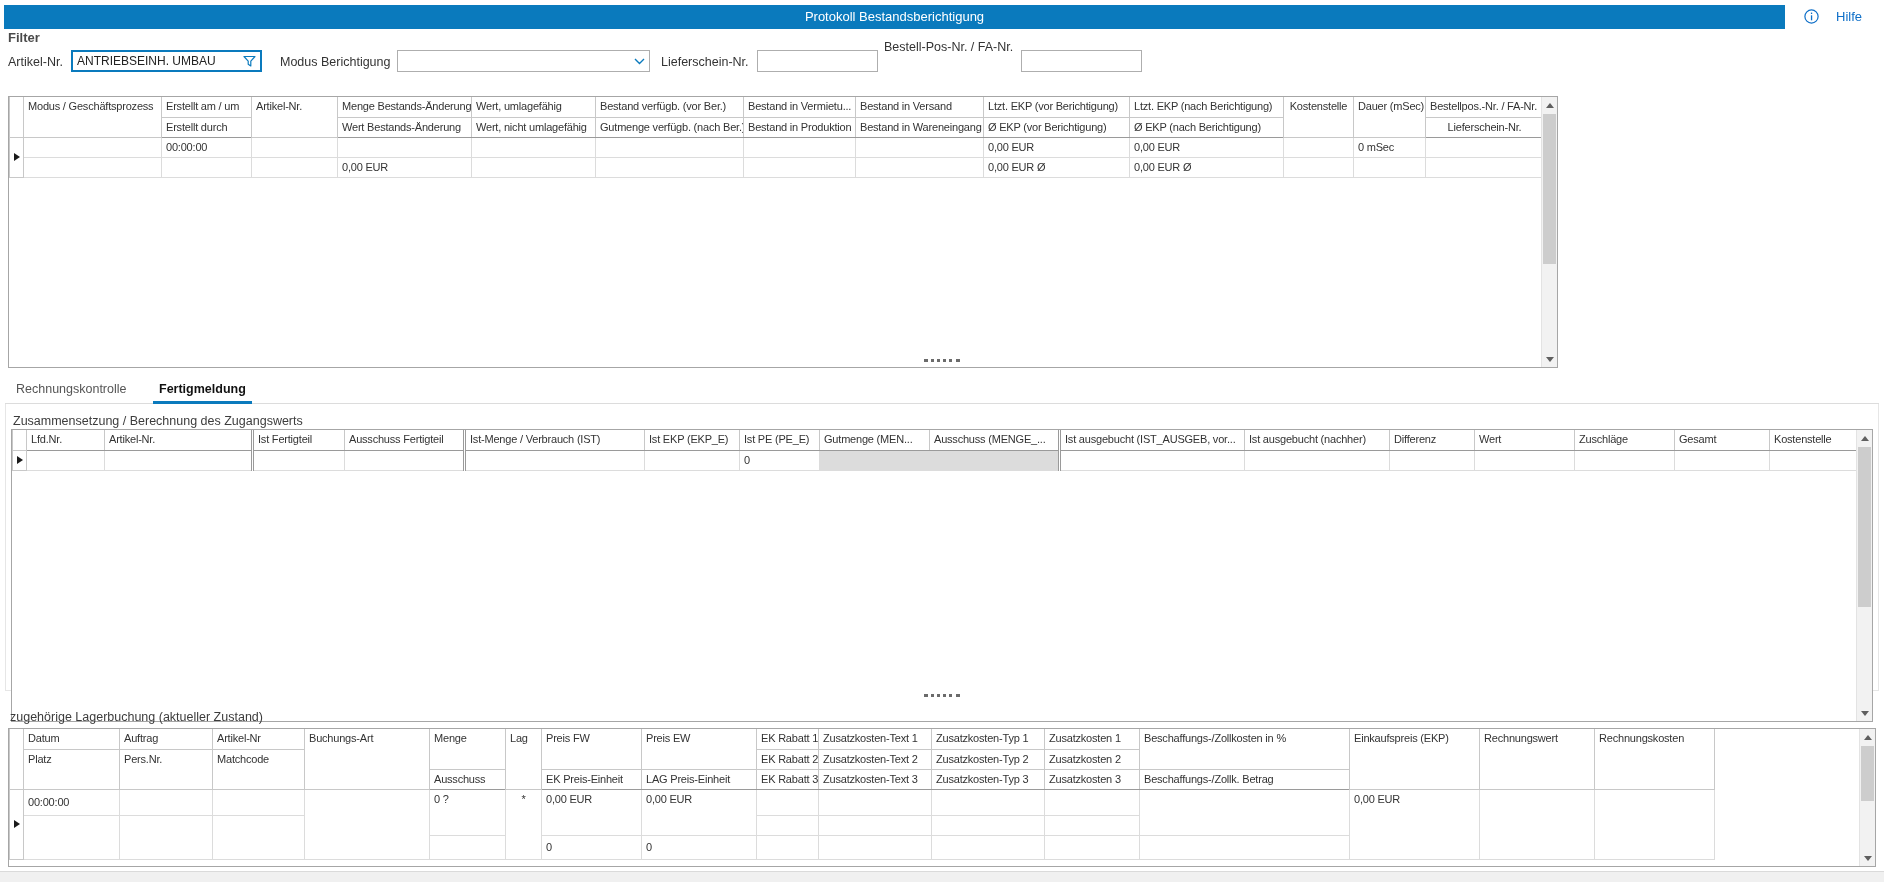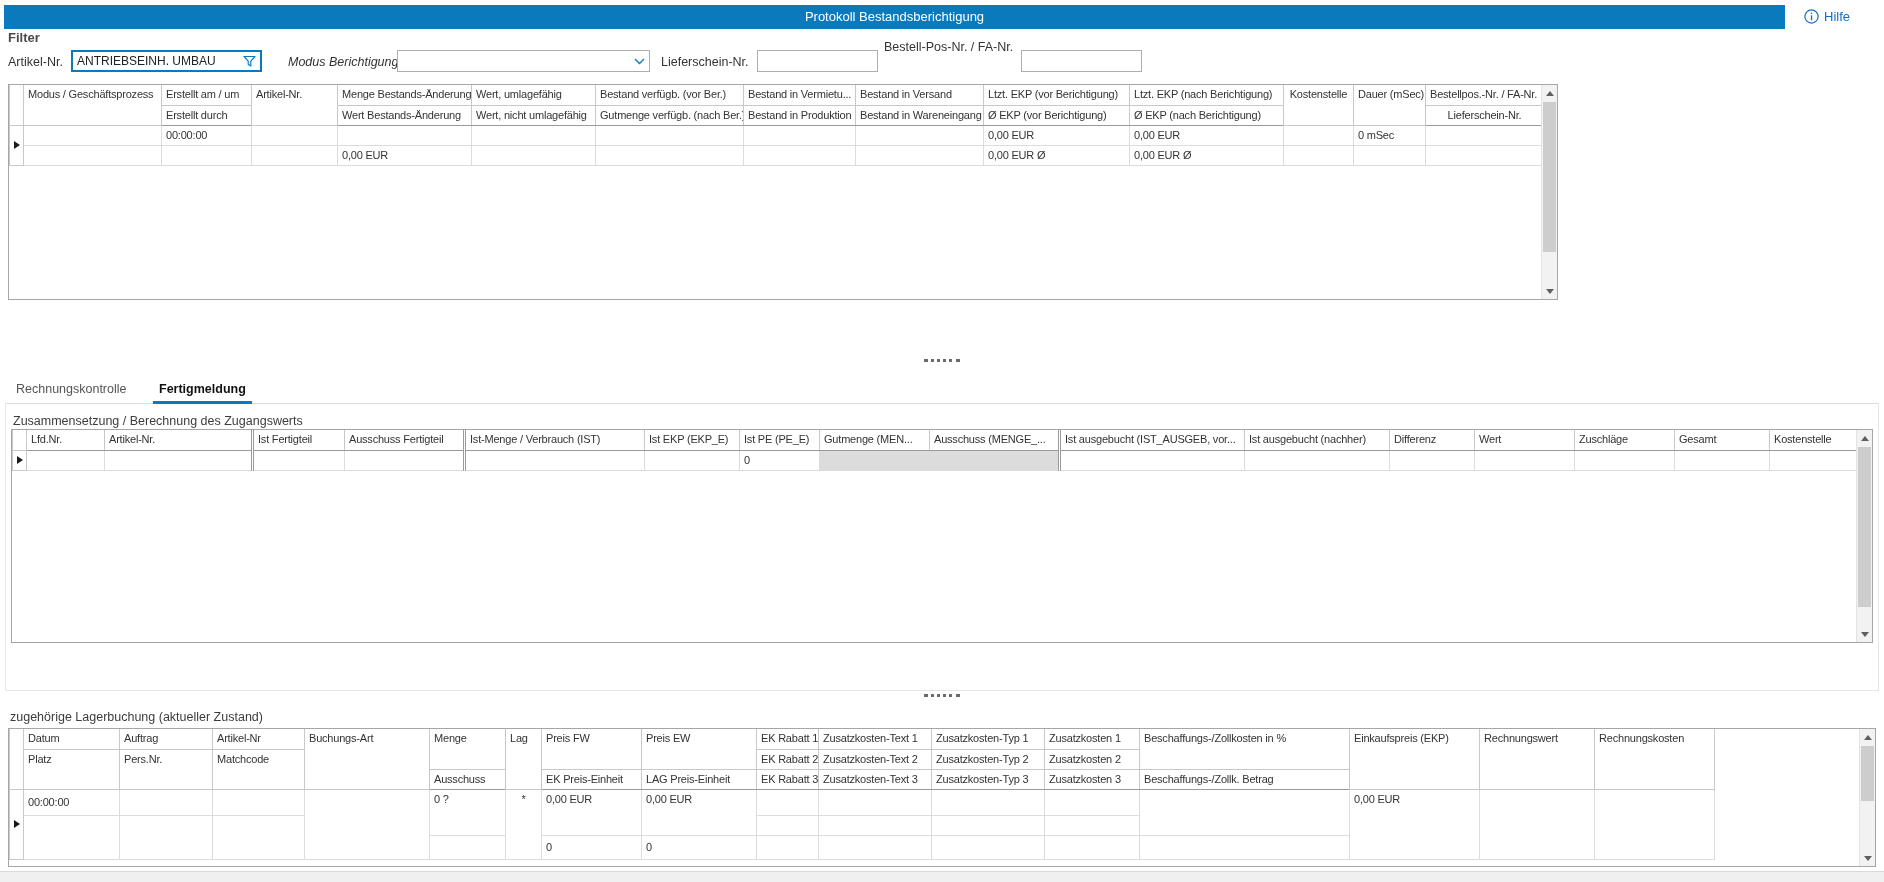--- a/index.html
+++ b/index.html
@@ -8,21 +8,21 @@
   body {
     width:1884px; height:882px; position:relative; background:#fff;
     font-family:"Liberation Sans", sans-serif; color:#333; overflow:hidden;
     font-size:12px;
   }
   .abs { position:absolute; }
 
   
   .titlebar { left:4px; top:5px; width:1781px; height:24px; background:var(--accent);
     color:#fff; text-align:center; line-height:24px; font-size:13px; }
-  .help { left:1804px; top:9px; color:var(--link); font-size:13px; display:flex; align-items:center; gap:5px; cursor:pointer; }
+  .help { left:1804px; top:9px; color:var(--link); font-size:13px; display:flex; align-items:center; gap:17px; cursor:pointer; }
 
   
   .sec-label { font-size:13px; color:#3c3c3c; }
   .filter-title { left:8px; top:30px; font-weight:bold; color:#4a4a4a; }
   .flabel { font-size:12.5px; color:#333; white-space:nowrap; }
   .tbox { height:22px; border:1px solid #aeaeae; background:#fff; display:flex; align-items:center; padding:4px 4px; font-size:12px; }
   .tbox.focus { border:2px solid var(--accent); }
   .tbox input { border:none; outline:none; flex:1 1 auto; min-width:0; font:inherit; color:#222; padding:0; background:transparent; }
   .tbox .boxicon { flex:0 0 auto; margin-left:4px; display:flex; }
 
@@ -89,41 +89,41 @@
 <div class="abs flabel" style="left:8px;top:55px;">Artikel-Nr.</div>
 <div class="abs tbox focus" style="left:71px;top:50px;width:191px;">
   <input type="text" value="ANTRIEBSEINH. UMBAU" style="">
   <span class="boxicon">
     <svg width="13" height="13" viewBox="0 0 13 13">
       <path d="M1 1.5 h11 l-4.2 4.6 v4.9 l-2.6 -1.8 v-3.1 z" fill="none" stroke="var(--accent)" stroke-width="1.2" stroke-linejoin="round"></path>
     </svg>
   </span>
 </div>
 
-<div class="abs flabel" style="left:288px;top:55px;font-style:italic;">Modus Berichtigung</div>
+<div class="abs flabel" style="left:280px;top:55px;">Modus Berichtigung</div>
 <div class="abs tbox combo" style="left:397px;top:50px;width:253px;">
   <span></span>
   <span class="chev">
     <svg width="11" height="7" viewBox="0 0 11 7">
         <path d="M1 1 l4.5 4.5 L10 1" fill="none" stroke="var(--accent)" stroke-width="1.4"></path>
       </svg>
   </span>
 </div>
 
 <div class="abs flabel" style="left:661px;top:55px;">Lieferschein-Nr.</div>
 <div class="abs tbox" style="left:757px;top:50px;width:121px;">
   <input type="text" value="" style="">
 </div>
 
 <div class="abs flabel" style="left:884px;top:40px;">Bestell-Pos-Nr. / FA-Nr.</div>
 <div class="abs tbox" style="left:1021px;top:50px;width:121px;">
   <input type="text" value="" style="">
 </div>
 
-<div class="abs gridbox" style="left:8px;top:84px;width:1550px;height:216px;">
+<div class="abs gridbox" style="left:8px;top:96px;width:1550px;height:272px;">
   <table class="grid" style="width:1532px;">
     <colgroup>
       <col style="width:14px">
         <col style="width:138px">
         <col style="width:90px">
         <col style="width:86px">
       <col style="width:134px">
         <col style="width:124px">
         <col style="width:148px">
         <col style="width:112px">
@@ -214,21 +214,21 @@
 <div class="abs splitter" style="top:359px;"></div>
 
 <div class="abs tabstrip">
   <div class="tab" style="left:5px;">Rechnungskontrolle</div>
   <div class="tab active" style="left:148px;text-align:right;">Fertigmeldung</div>
 </div>
 <div class="abs panel"></div>
 
 <div class="abs sec-label" style="left:13px;top:414px;font-size:12.5px;">Zusammensetzung / Berechnung des Zugangswerts</div>
 
-<div class="abs gridbox" style="left:11px;top:429px;width:1862px;height:214px;">
+<div class="abs gridbox" style="left:11px;top:429px;width:1862px;height:293px;">
   <table class="grid" style="width:1844px;">
     <colgroup>
       <col style="width:14px">
         <col style="width:78px">
         <col style="width:148px">
         <col style="width:92px">
       <col style="width:120px">
         <col style="width:180px">
         <col style="width:95px">
         <col style="width:80px">

